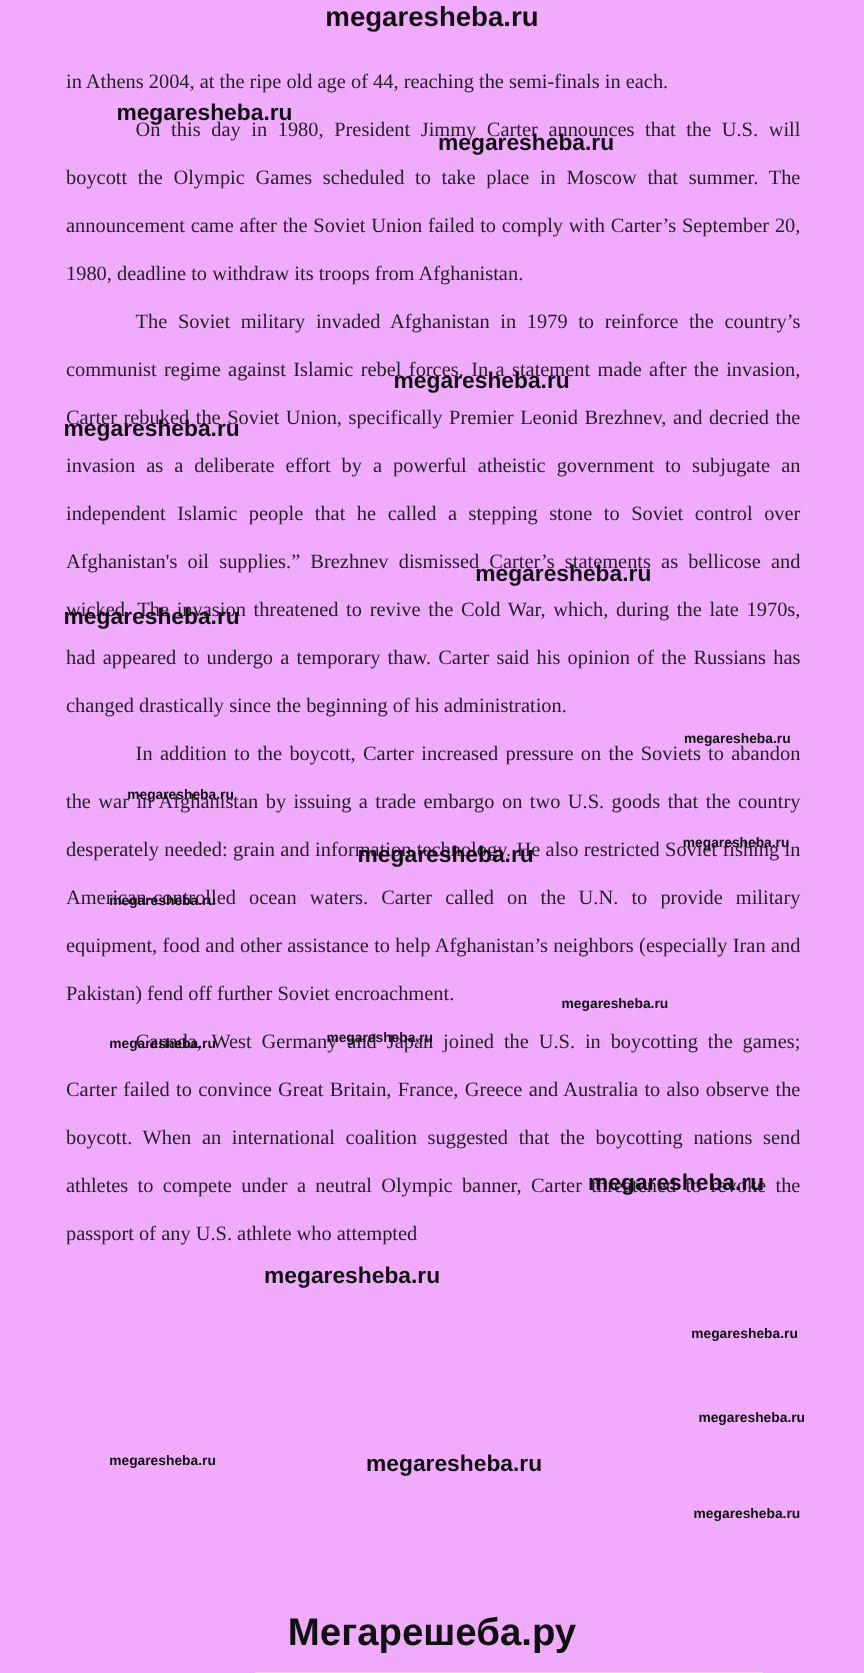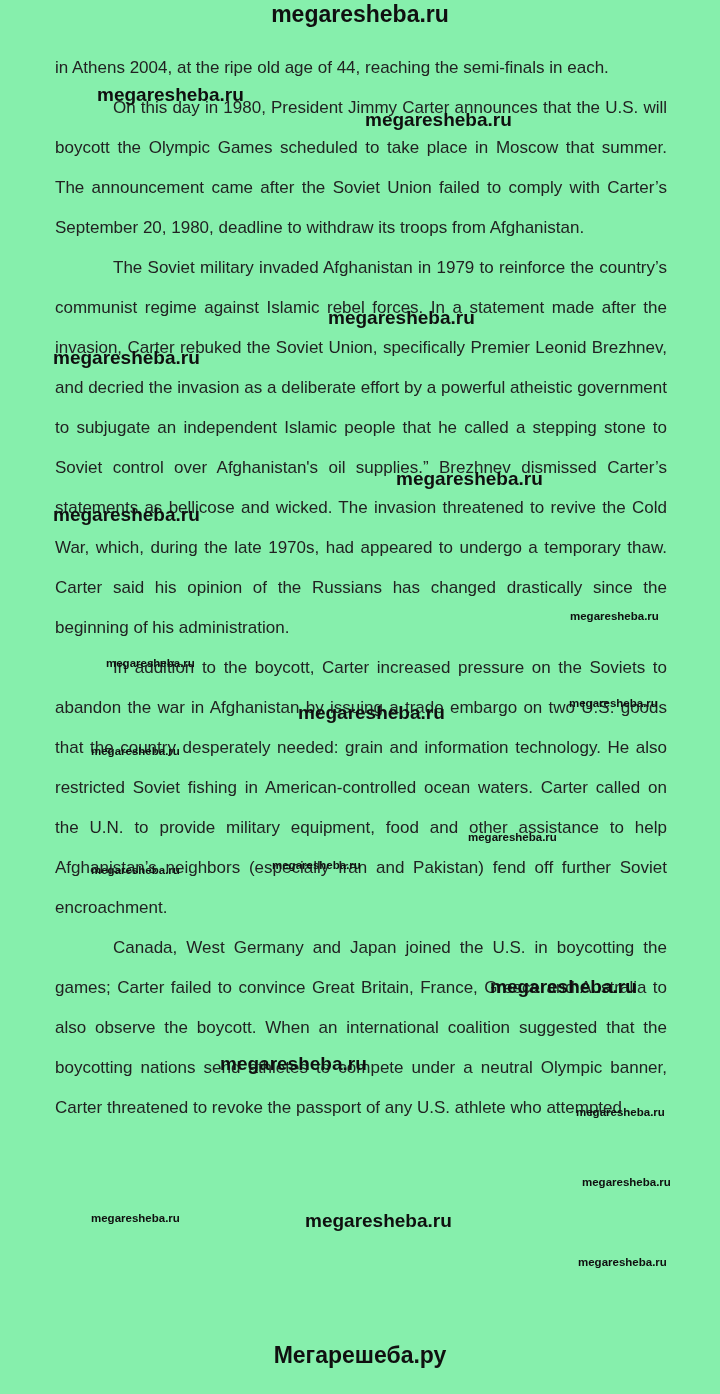--- a/index.html
+++ b/index.html
@@ -1,21 +1,21 @@
 <!DOCTYPE html>
 <html><head>
 <meta charset="utf-8">
 <style>
   * { margin: 0; padding: 0; box-sizing: border-box; }
   html, body { background: #ffffff; }
   .page {
     position: relative;
     width: 720px;
     height: 1394px;
-    background: #86efac;
+    background: #f0abfc;
     font-family: "Liberation Sans", sans-serif;
     color: #1e1e1e;
     overflow: hidden;
   }
   .header-watermark {
     position: absolute;
     top: 1px;
     left: 0;
     width: 100%;
     text-align: center;
@@ -26,39 +26,39 @@
   .body-text {
     position: absolute;
     top: 48px;
     left: 55px;
     width: 612px;
     font-size: 17px;
     line-height: 40px;
     text-align: justify;
     color: #222222;
   }
-  .para { text-indent: 58px; margin: 0; }
+  .para { text-indent: 58px; margin: 0; font-family: Liberation Serif, serif; }
   .para.no-indent { text-indent: 0; }
   .wm {
     position: absolute;
     font-weight: 700;
     color: #0f0f0f;
     white-space: nowrap;
     pointer-events: none;
   }
   .wm-md { font-size: 19px; }
   .wm-sm { font-size: 11.5px; }
   .footer-brand {
     position: absolute;
     top: 1342px;
     left: 0;
     width: 100%;
     text-align: center;
     font-weight: 700;
-    font-size: 23px;
+    font-size: 32px;
     color: #101010;
   }
 </style>
 </head>
 <body>
 
 <div class="page">
 
   <div class="header-watermark">megaresheba.ru</div>
 

